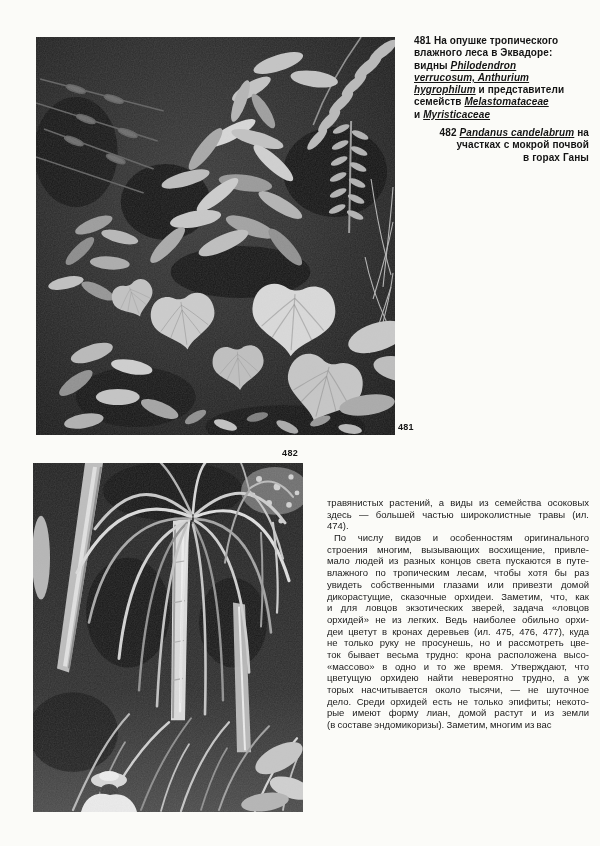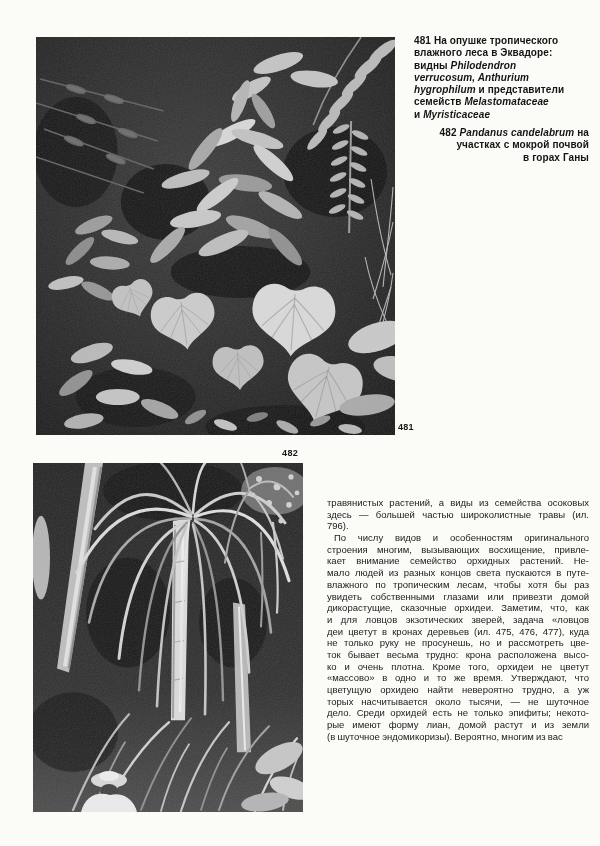--- a/index.html
+++ b/index.html
@@ -19,21 +19,21 @@
     color:#161616;
   }
   .label-481 { left:398px; top:422px; }
   .label-482 { left:238px; top:448px; width:60px; text-align:right; }
   .captions { position:absolute; left:414px; top:35px; width:175px; }
   .caption {
     font-size:10px; font-weight:bold; line-height:12.3px; color:#141414;
     letter-spacing:0.1px;
   }
   .caption + .caption { margin-top:6px;text-align:right; }
-  .caption .lat { font-style:italic; }
+  .caption .lat { font-style:italic;text-decoration:underline; }
   .body-text { position:absolute; left:327px; top:497px; width:262px; }
   .bline {
     font-size:9.5px; line-height:11.7px; height:11.7px; overflow:hidden;
     word-spacing:-0.4px; color:#1a1a1a; white-space:normal;
   }
   .bline.just { text-align:justify; text-align-last:justify; }
   .bline.ind { text-indent:7px; }
   .lat-body { font-weight:bold; font-style:italic; }
 </style>
 </head>
@@ -313,34 +313,33 @@
   <div class="fig-label label-482">482</div>
 
   <div class="captions">
     <p class="caption" id="caption-481"><span class="cap-num">481</span><span> На опушке тропического</span><br><span>влажного леса в Эквадоре:</span><br><span>видны </span><span class="lat">Philodendron</span><br><span class="lat">verrucosum, Anthurium</span><br><span class="lat">hygrophilum</span><span> и представители</span><br><span>семейств </span><span class="lat">Melastomataceae</span><br><span>и </span><span class="lat">Myristicaceae</span></p>
     <p class="caption" id="caption-482"><span class="cap-num">482</span><span> </span><span class="lat">Pandanus candelabrum</span><span> на</span><br><span>участках с мокрой почвой</span><br><span>в горах Ганы</span></p>
   </div>
 
   <div class="body-text" id="body-text">
       <div class="bline just"><span>травянистых растений, а виды из семейства осоковых</span></div>
       <div class="bline just"><span>здесь — большей частью широколистные травы (ил.</span></div>
-      <div class="bline"><span>796).</span></div>
+      <div class="bline"><span>474).</span></div>
       <div class="bline just ind"><span>По числу видов и особенностям оригинального</span></div>
       <div class="bline just"><span>строения многим, вызывающих восхищение, привле-</span></div>
-      <div class="bline just"><span>кает внимание семейство орхидных растений. Не-</span></div>
       <div class="bline just"><span>мало людей из разных концов света пускаются в путе-</span></div>
       <div class="bline just"><span>влажного по тропическим лесам, чтобы хотя бы раз</span></div>
       <div class="bline just"><span>увидеть собственными глазами или привезти домой</span></div>
       <div class="bline just"><span>дикорастущие, сказочные орхидеи. Заметим, что, как</span></div>
       <div class="bline just"><span>и для ловцов экзотических зверей, задача «ловцов</span></div>
+      <div class="bline just"><span>орхидей» не из легких. Ведь наиболее обильно орхи-</span></div>
       <div class="bline just"><span>деи цветут в кронах деревьев (ил. 475, 476, 477), куда</span></div>
       <div class="bline just"><span>не только руку не просунешь, но и рассмотреть цве-</span></div>
       <div class="bline just"><span>ток бывает весьма трудно: крона расположена высо-</span></div>
-      <div class="bline just"><span>ко и очень плотна. Кроме того, орхидеи не цветут</span></div>
       <div class="bline just"><span>«массово» в одно и то же время. Утверждают, что</span></div>
       <div class="bline just"><span>цветущую орхидею найти невероятно трудно, а уж</span></div>
       <div class="bline just"><span>торых насчитывается около тысячи, — не шуточное</span></div>
       <div class="bline just"><span>дело. Среди орхидей есть не только эпифиты; некото-</span></div>
       <div class="bline just"><span>рые имеют форму лиан, домой растут и из земли</span></div>
-      <div class="bline"><span>(в шуточное эндомикоризы). Вероятно, многим из вас</span></div>
+      <div class="bline"><span>(в составе эндомикоризы). Заметим, многим из вас</span></div>
     </div>
 
 </div>
 
 </body></html>

